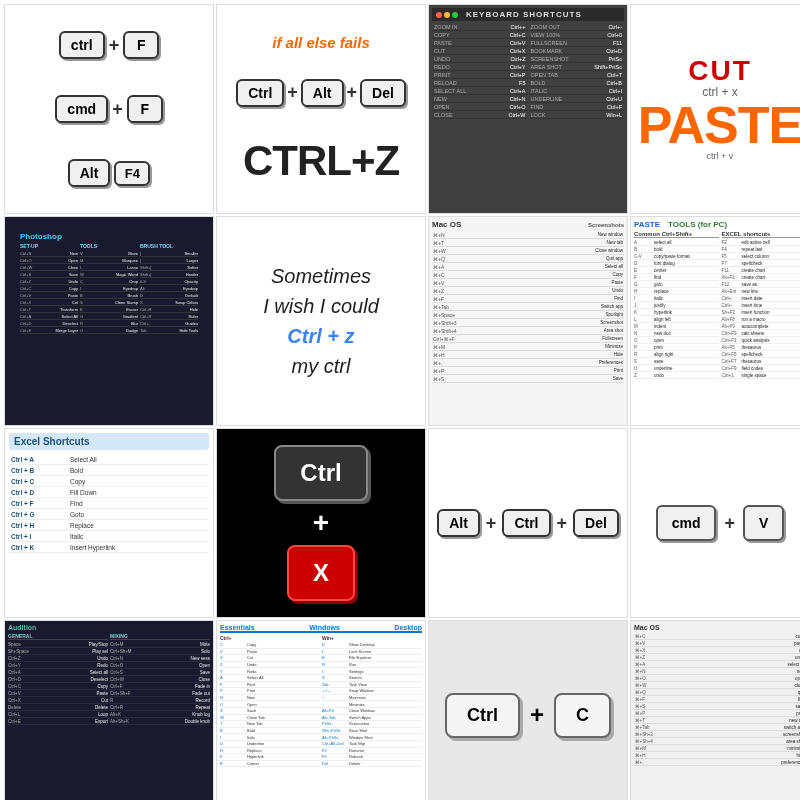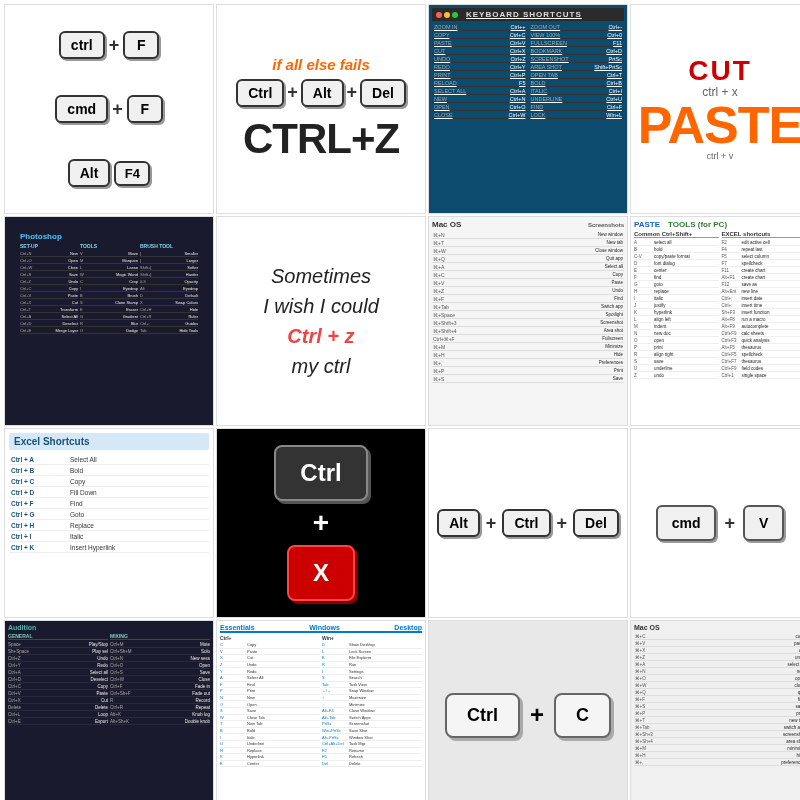--- a/index.html
+++ b/index.html
@@ -76,20 +76,21 @@
     }
 
     
     .cell-ctrlaltdel {
       display: flex;
       flex-direction: column;
       align-items: center;
       justify-content: center;
       padding: 6px;
       background: white;
+      gap: 22px;
     }
     .if-all-else {
       font-size: 15px;
       font-style: italic;
       color: #ff6600;
       font-weight: bold;
       margin-bottom: 6px;
       text-align: center;
     }
     .ctrl-alt-del-row {
@@ -102,23 +103,22 @@
       font-size: 42px;
       font-weight: 900;
       color: #222;
       letter-spacing: -1px;
     }
 
     
     .cell-shortcuts {
       padding: 3px;
       font-size: 6px;
-      background: #0c4a6e;
+      background: #404040;
       color: white;
-      text-decoration: underline;
     }
     .shortcuts-header {
       display: flex;
       align-items: center;
       background: #2a2a2a;
       padding: 2px 4px;
       margin-bottom: 2px;
       font-size: 8px;
       font-weight: bold;
       color: #ddd;
@@ -221,21 +221,21 @@
     .wish-text {
       font-size: 20px;
       font-style: italic;
       color: #222;
       text-align: center;
       line-height: 1.5;
     }
     .wish-ctrl {
       font-size: 20px;
       font-weight: bold;
-      color: #ef4444;
+      color: #3b82f6;
     }
 
     
     .cell-macos {
       background: #f5f5f5;
       font-size: 5px;
       padding: 3px;
     }
     .macos-header {
       font-size: 8px;

